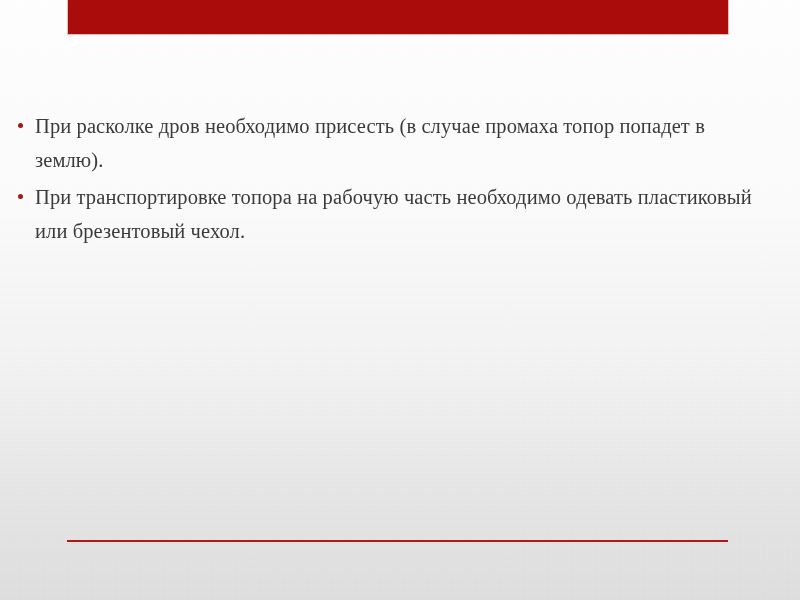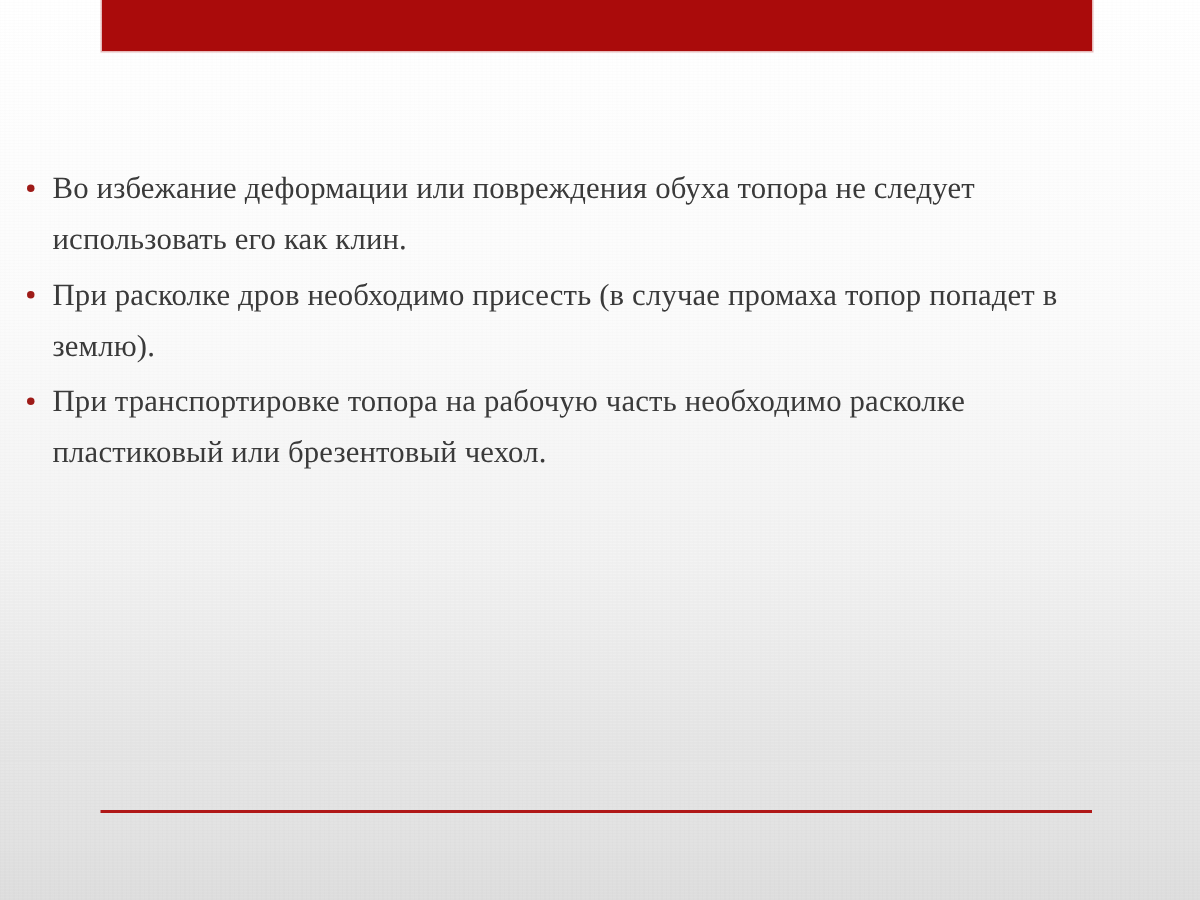--- a/index.html
+++ b/index.html
@@ -122,34 +122,30 @@
 <div id="slide">
 
   <div id="slide-texture"></div>
 
   <div id="title-banner">
     <span id="title-text"></span>
   </div>
 
   <ul id="body-list">
 
-    <li class="bullet-item">
-      <span class="bullet-marker"></span>
-      <span class="bullet-text">Во избежание деформации или повреждения обуха топора не следует использовать его как клин.</span>
-    </li>
 
 
 
     <li class="bullet-item">
       <span class="bullet-marker"></span>
       <span class="bullet-text">При расколке дров необходимо присесть (в случае промаха топор попадет в землю).</span>
     </li>
 
     <li class="bullet-item">
       <span class="bullet-marker"></span>
-      <span class="bullet-text">При транспортировке топора на рабочую часть необходимо расколке пластиковый или брезентовый чехол.</span>
+      <span class="bullet-text">При транспортировке топора на рабочую часть необходимо одевать пластиковый или брезентовый чехол.</span>
     </li>
 
   </ul>
 
   <div id="bottom-rule"></div>
 
 </div>
 
 </body></html>

